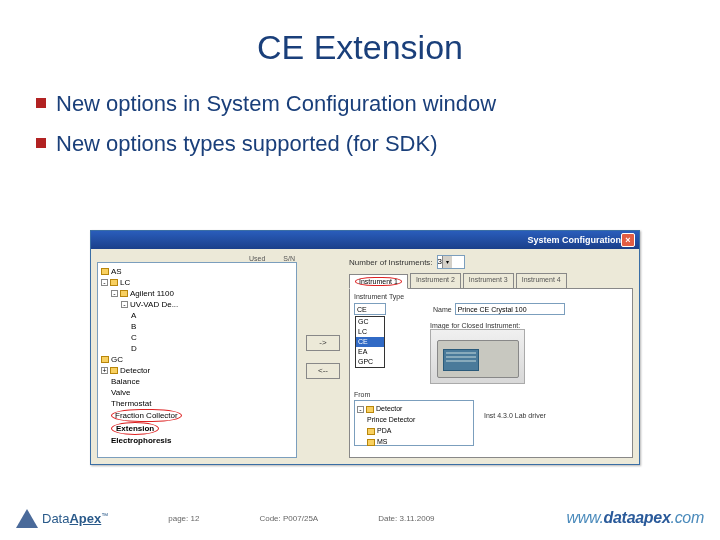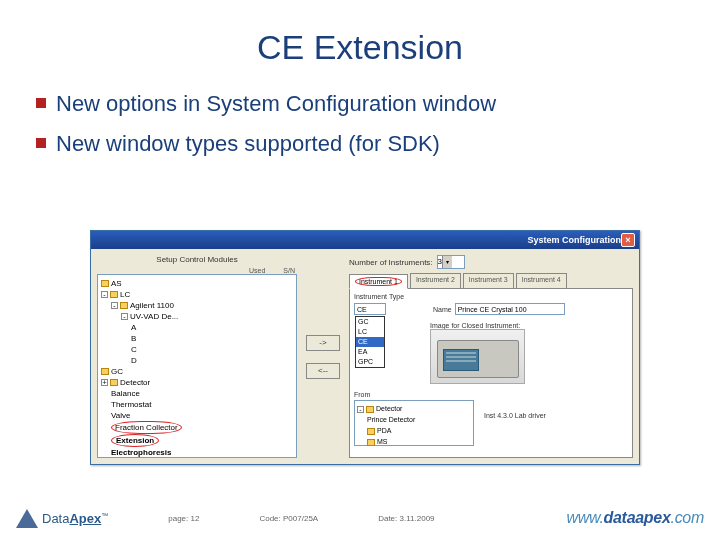--- a/index.html
+++ b/index.html
@@ -72,50 +72,49 @@
 <div class="slide">
   <h1 class="title">CE Extension</h1>
 
   <div class="bullets">
     <div class="bullet">
       <span class="sq"></span>
       <span class="bullet-text">New options in System Configuration window</span>
     </div>
     <div class="bullet">
       <span class="sq"></span>
-      <span class="bullet-text">New window types supported (for SDK)</span>
+      <span class="bullet-text">New options types supported (for SDK)</span>
     </div>
   </div>
 
   <div class="win">
     <div class="titlebar">
       <span>System Configuration</span>
       <span class="closebtn">×</span>
     </div>
     <div class="wincontent">
       <div class="left-pane">
-        <div class="pane-label">Setup Control Modules</div>
         <div class="headers">
           <span class="hdr-used">Used</span>
           <span>S/N</span>
         </div>
         <div class="tree">
           <div class="tn"><span class="fi"></span><span>AS</span></div>
           <div class="tn"><span class="bx">-</span><span class="fi"></span><span>LC</span></div>
           <div class="tn ind1"><span class="bx">-</span><span class="fi"></span><span>Agilent 1100</span></div>
           <div class="tn ind2"><span class="bx">-</span><span>UV-VAD De...</span></div>
           <div class="tn ind3"><span>A</span></div>
           <div class="tn ind3"><span>B</span></div>
           <div class="tn ind3"><span>C</span></div>
           <div class="tn ind3"><span>D</span></div>
           <div class="tn"><span class="fi"></span><span>GC</span></div>
           <div class="tn"><span class="bx">+</span><span class="fi"></span><span>Detector</span></div>
           <div class="tn ind1"><span>Balance</span></div>
+          <div class="tn ind1"><span>Valve</span></div>
           <div class="tn ind1"><span>Thermostat</span></div>
-          <div class="tn ind1"><span>Valve</span></div>
           <div class="tn ind1"><span class="circle-red"><span>Fraction Collector</span></span></div>
           <div class="tn ind1"><span class="circle-wide"><b>Extension</b></span></div>
           <div class="tn ind1"><b>Electrophoresis</b></div>
         </div>
       </div>
 
       <div class="mid">
         <div class="arrbtn">-&gt;</div>
         <div class="arrbtn">&lt;--</div>
       </div>

